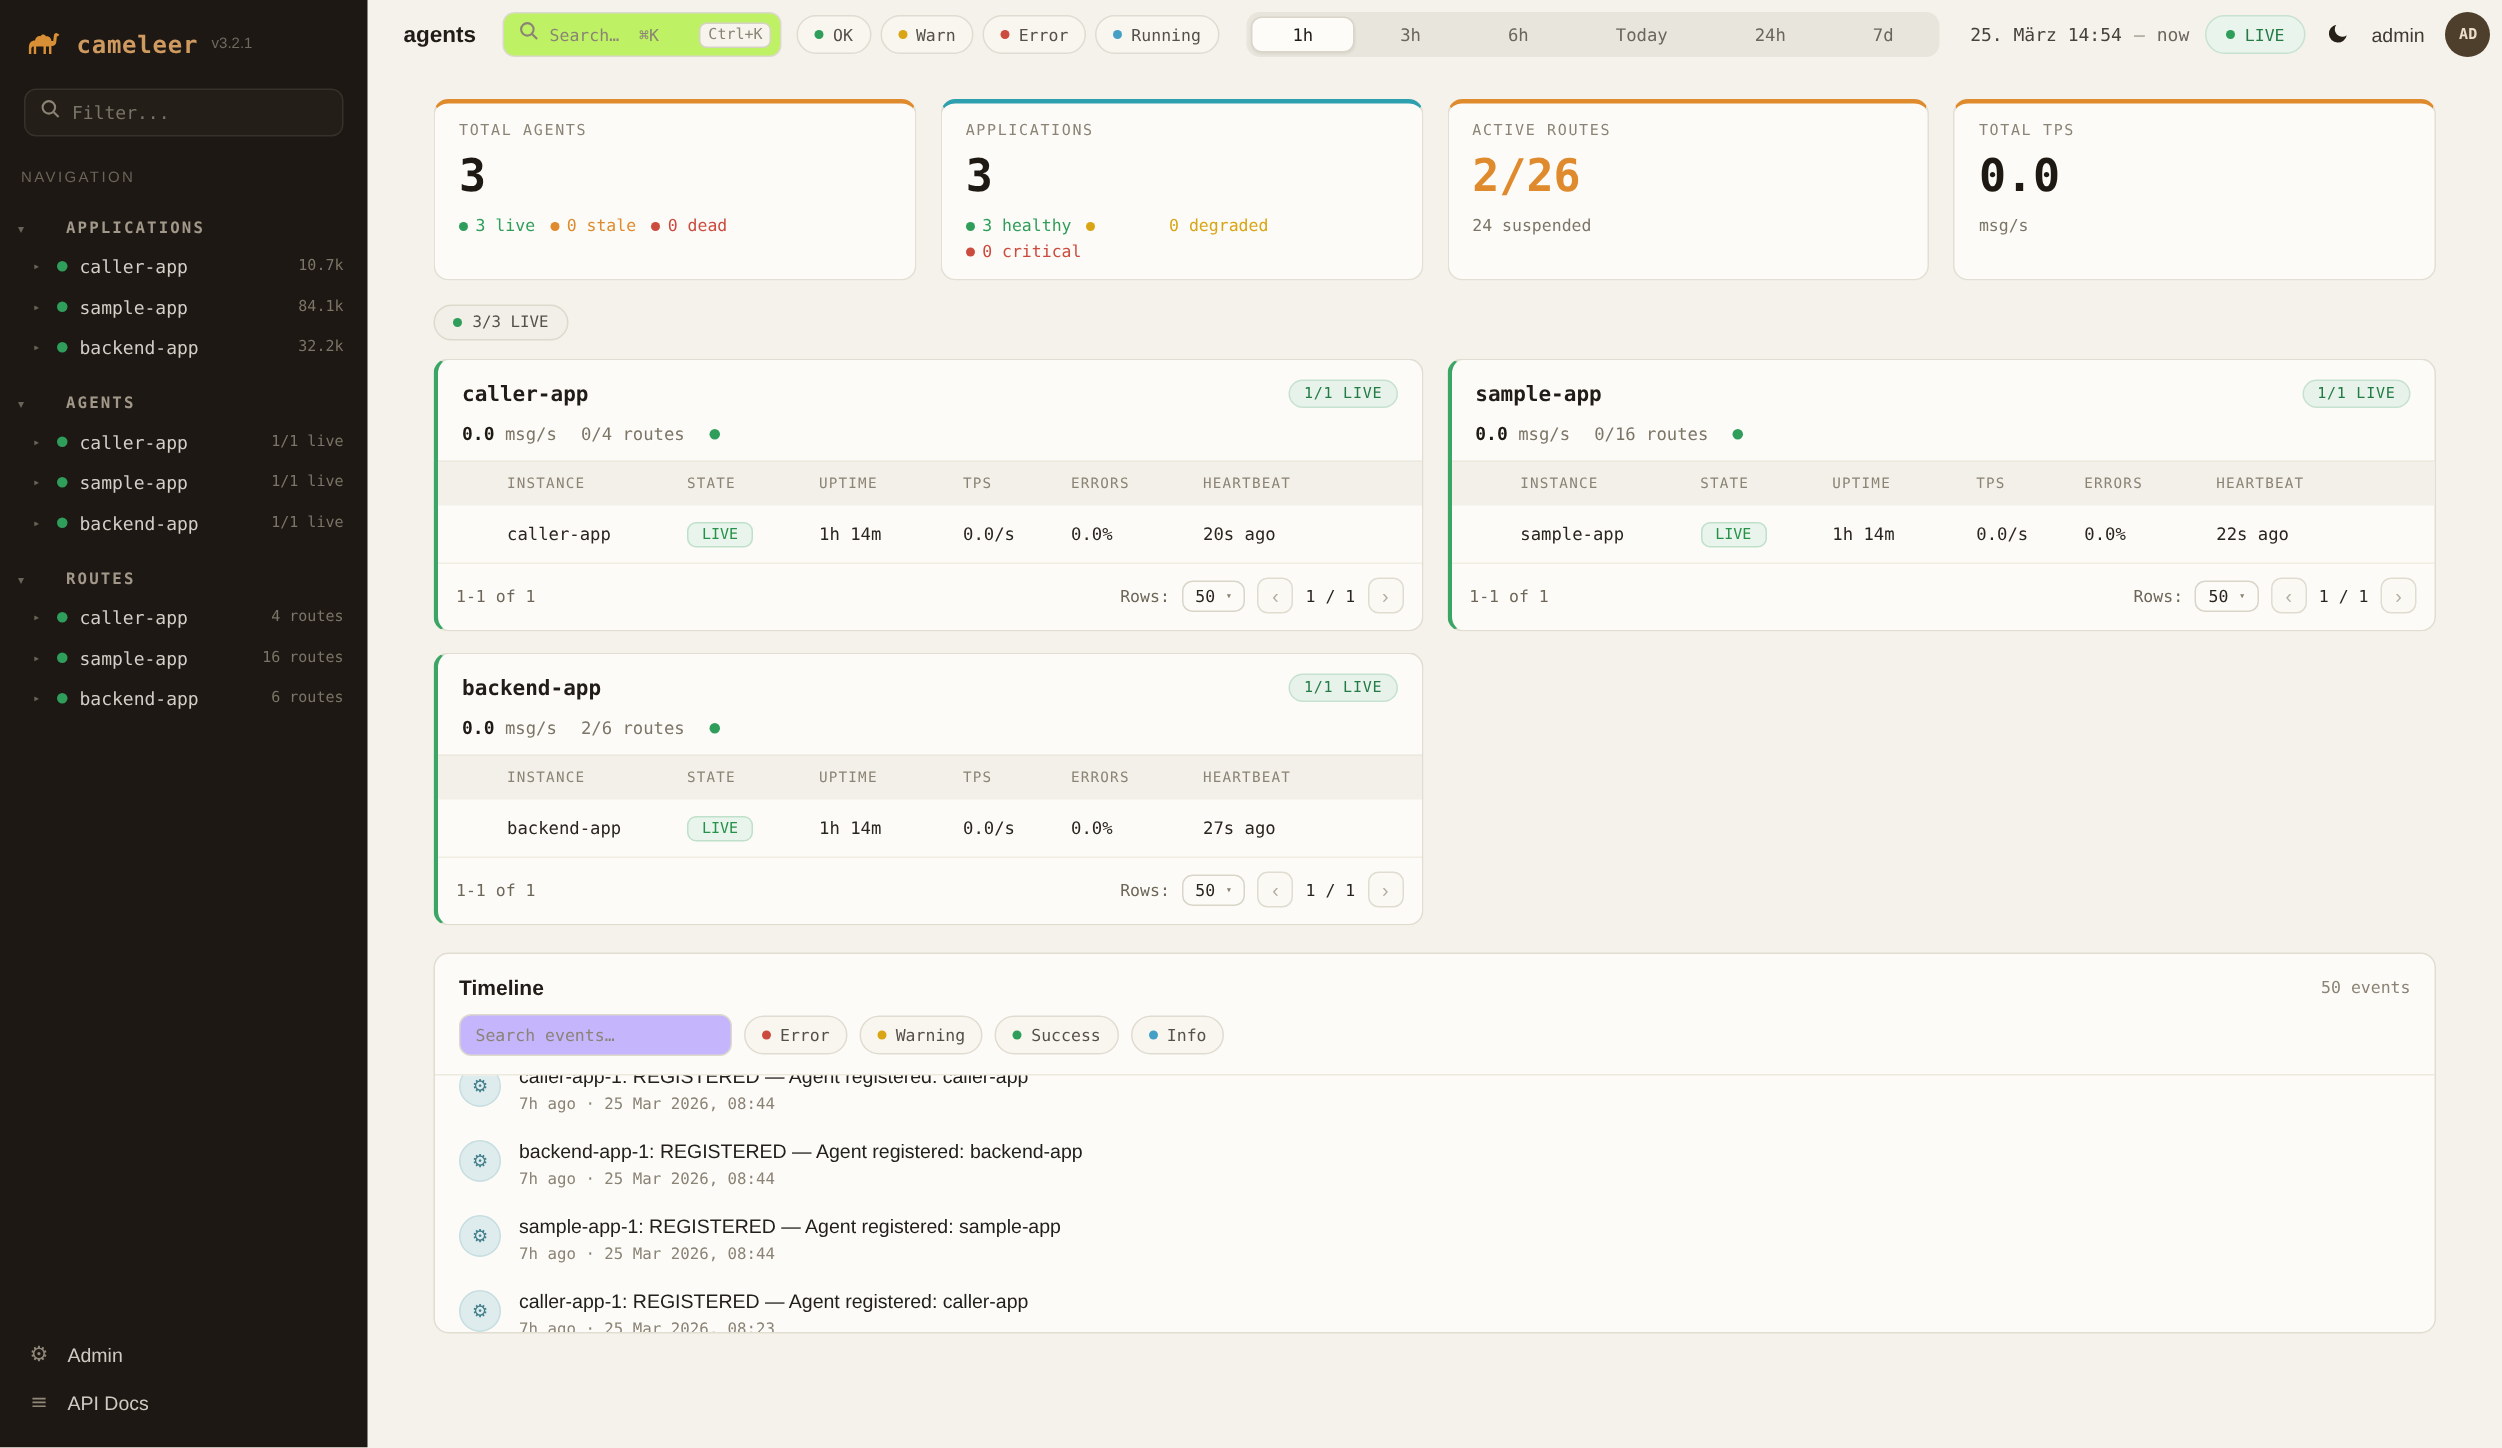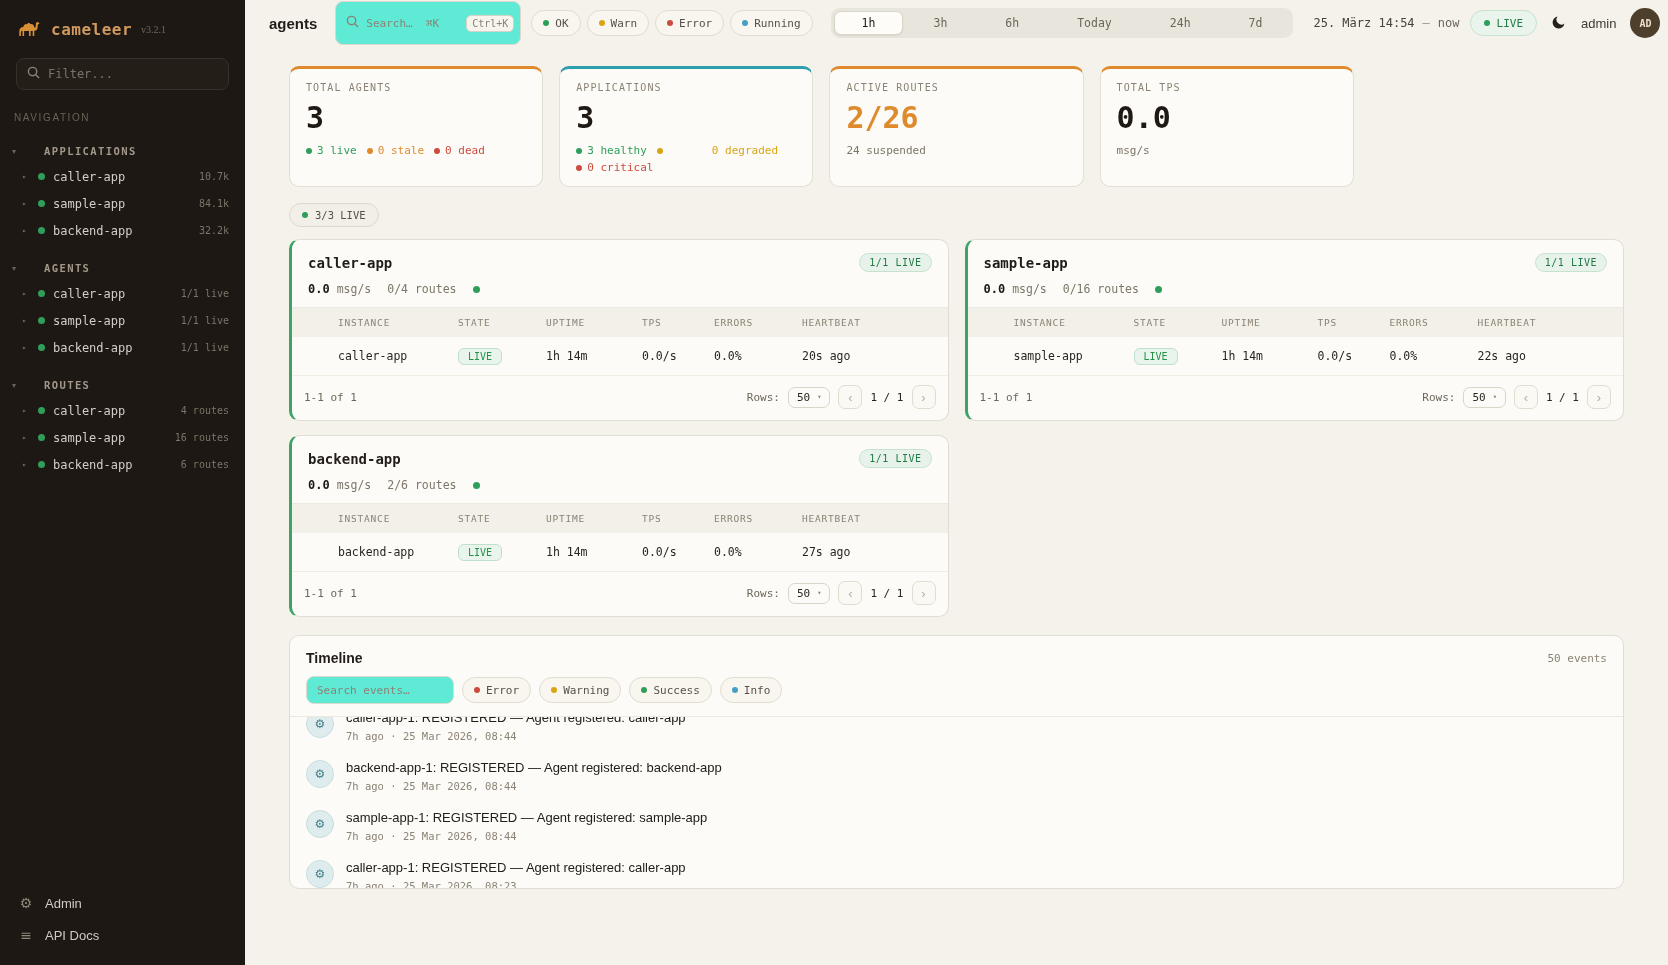--- a/index.html
+++ b/index.html
@@ -3,21 +3,21 @@
 <meta charset="utf-8">
 <style>
   * { margin:0; padding:0; box-sizing:border-box; }
   html,body { width:1668px; height:965px; overflow:hidden; }
   body { display:flex; background:#f4f2ea; font-family:"Liberation Sans", sans-serif; }
 
   
   .sidebar { width:245px; flex-shrink:0; background:#1d1813; display:flex; flex-direction:column; }
   .logo-row { display:flex; align-items:center; gap:9px; padding:16px 16px 12px; }
   .logo-name { font-family:"DejaVu Sans Mono", monospace; font-weight:bold; font-size:16px; color:#cf9a5f; letter-spacing:.5px; }
-  .logo-ver { font-family:Liberation Serif, serif; font-size:10px; color:#6f695f; }
+  .logo-ver { font-family:Liberation Sans, sans-serif; font-size:10px; color:#6f695f; }
   .filter-box { margin:4px 16px 12px; display:flex; align-items:center; gap:8px; background:#241e18; border:1px solid #38302a; border-radius:8px; height:32px; padding:0 10px; }
   .filter-box input { flex:1; background:transparent; border:0; outline:0; color:#cfcac1; font:12px "DejaVu Sans Mono", monospace; }
   .filter-box input::placeholder { color:#7a7468; }
   .nav-label { padding:10px 14px 4px; font-size:10px; letter-spacing:1.6px; color:#6a6357; }
   .nav-section { margin-top:12px; }
   .section-header { display:flex; align-items:center; height:24px; padding:0 12px; cursor:pointer; }
   .sec-caret { font-size:8px; color:#6a6357; width:10px; }
   .sec-label { margin-left:22px; font:bold 10.5px "DejaVu Sans Mono", monospace; letter-spacing:1.4px; color:#a2988a; }
   .nav-item { display:flex; align-items:center; height:27px; padding:0 16px 0 22px; gap:8px; cursor:pointer; font-family:"DejaVu Sans Mono", monospace; }
   .item-caret { font-size:8px; color:#6a6357; width:8px; }
@@ -26,40 +26,40 @@
   .item-label { font-size:12px; color:#d3cec6; flex:1; }
   .item-badge { font-size:10px; color:#7b7467; }
   .sidebar-footer { margin-top:auto; padding:12px 18px 22px; display:flex; flex-direction:column; gap:16px; }
   .footer-item { display:flex; align-items:center; gap:11px; font-size:13px; color:#cfcac1; cursor:pointer; }
   .f-icon { color:#8f887a; font-size:14px; font-family:"DejaVu Sans", sans-serif; width:16px; text-align:center; }
 
   
   .main { flex:1; min-width:0; display:flex; flex-direction:column; }
   .topbar { height:46px; display:flex; align-items:center; gap:10px; padding:0 24px; }
   .page-title { font-weight:bold; font-size:15px; color:#211c17; margin-right:8px; }
-  .search-box { display:flex; align-items:center; gap:7px; width:186px; height:44px; background:#5eead4; border:1px solid #dcd8cc; border-radius:8px; padding:0 6px 0 10px; }
+  .search-box { display:flex; align-items:center; gap:7px; width:186px; height:30px; background:#bef264; border:1px solid #dcd8cc; border-radius:8px; padding:0 6px 0 10px; }
   .search-box input { flex:1; min-width:0; background:transparent; border:0; outline:0; font:11px "DejaVu Sans Mono", monospace; color:#55504a; }
   .search-box input::placeholder { color:#8a8376; }
   .kbd { font:10px "DejaVu Sans Mono", monospace; color:#8a8376; border:1px solid #d6d2c6; border-radius:5px; padding:2px 5px; background:#f6f4ec; white-space:nowrap; }
   .chips { display:flex; gap:6px; }
   .chip { display:inline-flex; align-items:center; gap:6px; height:26px; padding:0 11px; border:1px solid #e0dcd1; border-radius:999px; background:#f8f6ef; font:11px "DejaVu Sans Mono", monospace; color:#55504a; cursor:pointer; }
   .range-group { display:flex; align-items:center; background:#e8e5dc; border-radius:9px; padding:3px; gap:2px; margin-left:8px; }
   .range-btn { font:11.5px "DejaVu Sans Mono", monospace; color:#6b665c; padding:4px 27px; border-radius:7px; border:1px solid transparent; background:transparent; cursor:pointer; }
   .range-btn.active { background:#fdfcf9; border-color:#d9d5c9; color:#211c17; box-shadow:0 1px 2px rgba(0,0,0,.07); }
   .datetime { font:12px "DejaVu Sans Mono", monospace; color:#47423a; margin-left:10px; display:flex; align-items:center; gap:8px; white-space:nowrap; }
   .dt-dash { color:#9a948a; } .dt-now { color:#6b665c; }
   .topbar-right { margin-left:auto; display:flex; align-items:center; gap:14px; }
   .live-pill { display:flex; align-items:center; gap:7px; height:26px; padding:0 13px; background:#e9f4ec; border:1px solid #c8e2d0; border-radius:999px; font:11px "DejaVu Sans Mono", monospace; color:#257a46; cursor:pointer; }
   .icon-btn { background:none; border:0; cursor:pointer; display:flex; align-items:center; }
   .user-name { font-size:13px; color:#3f3a32; }
   .avatar { width:30px; height:30px; border-radius:50%; background:#4e3e2c; color:#ecdfc9; display:flex; align-items:center; justify-content:center; font:bold 10px "DejaVu Sans Mono", monospace; cursor:pointer; }
 
   
   .content { flex:1; padding:20px 44px 0; overflow:hidden; }
-  .stats-grid { display:grid; grid-template-columns:repeat(5,1fr); gap:16px; }
+  .stats-grid { display:grid; grid-template-columns:repeat(4,1fr); gap:16px; }
   .stat-card { background:#fcfbf7; border:1px solid #e3dfd4; border-top:3px solid #df8a2d; border-radius:10px; padding:13px 16px 12px; min-height:112px; }
   .stat-label { font:10px "DejaVu Sans Mono", monospace; letter-spacing:1.1px; color:#8b8375; }
   .stat-value { font:bold 30px "DejaVu Sans Mono", monospace; color:#1e1913; margin:7px 0 9px; }
   .stat-meta { display:flex; flex-wrap:wrap; gap:4px 10px; font:11px "DejaVu Sans Mono", monospace; color:#55504a; }
   .meta-item { display:inline-flex; align-items:center; gap:5px; }
   .stat-sub { font:11px "DejaVu Sans Mono", monospace; color:#7d7668; }
 
   .live-summary-row { margin:16px 0 12px; }
   .live-summary { display:inline-flex; align-items:center; gap:7px; border:1px solid #ddd9cc; background:#f1efe7; border-radius:999px; padding:5px 12px; font:10.5px "DejaVu Sans Mono", monospace; color:#55504a; }
 
@@ -82,21 +82,21 @@
   .sel-caret { font-size:7px; color:#8b8375; }
   .pg-btn { width:24px; height:24px; border:1px solid #e0dcd0; background:#faf9f4; border-radius:7px; color:#b4aea1; font-size:13px; display:flex; align-items:center; justify-content:center; cursor:pointer; }
   .page-ind { color:#2a251f; }
 
   
   .timeline-card { margin-top:18px; background:#fcfbf7; border:1px solid #e1ddd2; border-radius:10px; overflow:hidden; }
   .tl-head { display:flex; justify-content:space-between; align-items:center; padding:14px 16px 10px; }
   .tl-title { font-weight:bold; font-size:14px; color:#211c17; }
   .tl-count { font:11px "DejaVu Sans Mono", monospace; color:#8b8375; }
   .tl-toolbar { display:flex; align-items:center; gap:8px; padding:0 16px 12px; }
-  .tl-search { width:148px; height:28px; border:1px solid #ddd9cd; background:#5eead4; border-radius:8px; padding:0 10px; font:11px "DejaVu Sans Mono", monospace; color:#55504a; outline:0; }
+  .tl-search { width:182px; height:28px; border:1px solid #ddd9cd; background:#c4b5fd; border-radius:8px; padding:0 10px; font:11px "DejaVu Sans Mono", monospace; color:#55504a; outline:0; }
   .tl-search::placeholder { color:#8a8376; }
   .tl-events { border-top:1px solid #eceade; height:172px; overflow:hidden; padding:0 8px; }
   .tl-list { margin-top:-16px; }
   .event { display:flex; gap:12px; padding:9px 8px; align-items:flex-start; cursor:pointer; }
   .ev-icon { width:28px; height:28px; border-radius:50%; background:#dfecee; border:1px solid #c6dde0; display:flex; align-items:center; justify-content:center; font-size:12px; color:#44808c; flex-shrink:0; font-family:"DejaVu Sans", sans-serif; }
   .ev-title { font-size:13px; color:#23201b; }
   .ev-time { font:10.5px "DejaVu Sans Mono", monospace; color:#8b8375; margin-top:5px; }
 </style>
 </head>
 <body>

